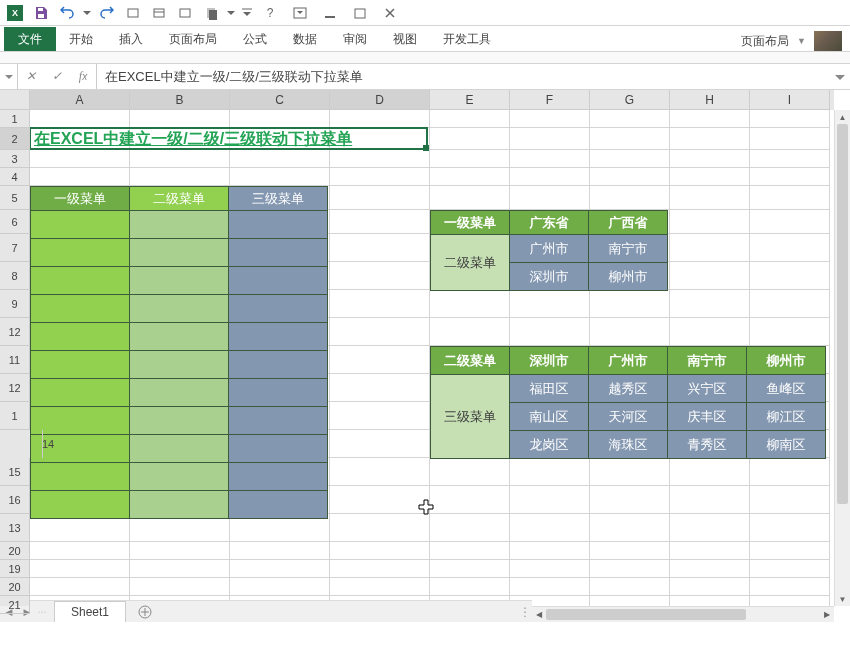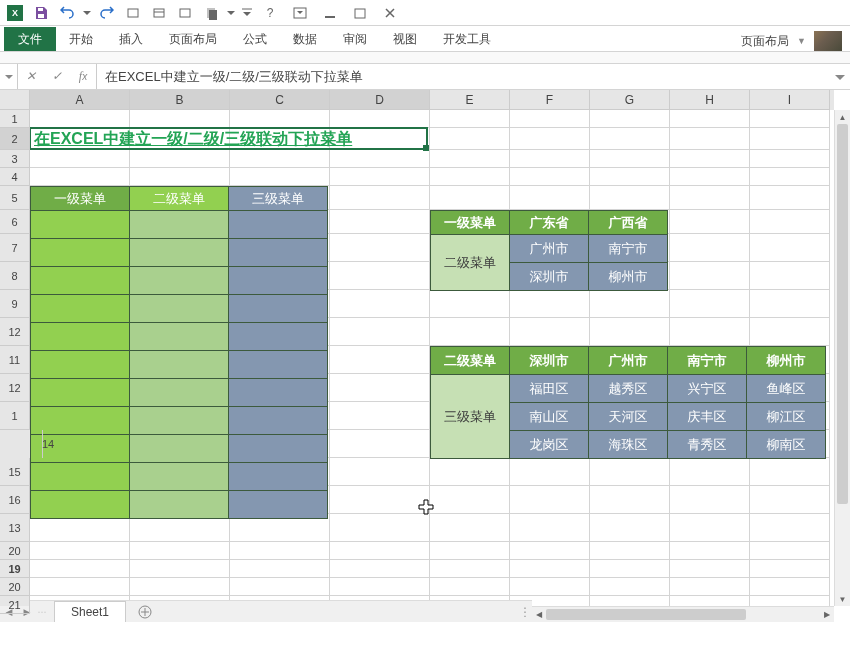--- a/index.html
+++ b/index.html
@@ -225,21 +225,21 @@
       <div class="row-h" style="height: 28px; line-height: 28px;">9</div>
       <div class="row-h" style="height: 28px; line-height: 28px;">12</div>
       <div class="row-h" style="height: 28px; line-height: 28px;">11</div>
       <div class="row-h" style="height: 28px; line-height: 28px;">12</div>
       <div class="row-h" style="height: 28px; line-height: 28px;">1</div>
       <div class="row-h" style="height: 28px; line-height: 28px; margin-left: 42px;">14</div>
       <div class="row-h" style="height: 28px; line-height: 28px;">15</div>
       <div class="row-h" style="height: 28px; line-height: 28px;">16</div>
       <div class="row-h" style="height: 28px; line-height: 28px;">13</div>
       <div class="row-h" style="height: 18px; line-height: 18px;">20</div>
-      <div class="row-h" style="height: 18px; line-height: 18px; font-weight: bold;">19</div>
+      <div class="row-h" style="height: 18px; line-height: 18px;">19</div>
       <div class="row-h" style="height: 18px; line-height: 18px;">20</div>
       <div class="row-h" style="height: 18px; line-height: 18px;">21</div>
     </div>
   <div class="cells" id="cells">
       <div class="cell" style="left: 720px; top: 486px; width: 80px; height: 18px;"></div>
       <div class="cell" style="left: 640px; top: 486px; width: 80px; height: 18px;"></div>
       <div class="cell" style="left: 560px; top: 486px; width: 80px; height: 18px;"></div>
       <div class="cell" style="left: 480px; top: 486px; width: 80px; height: 18px;"></div>
       <div class="cell" style="left: 400px; top: 486px; width: 80px; height: 18px;"></div>
       <div class="cell" style="left: 300px; top: 486px; width: 100px; height: 18px;"></div>

